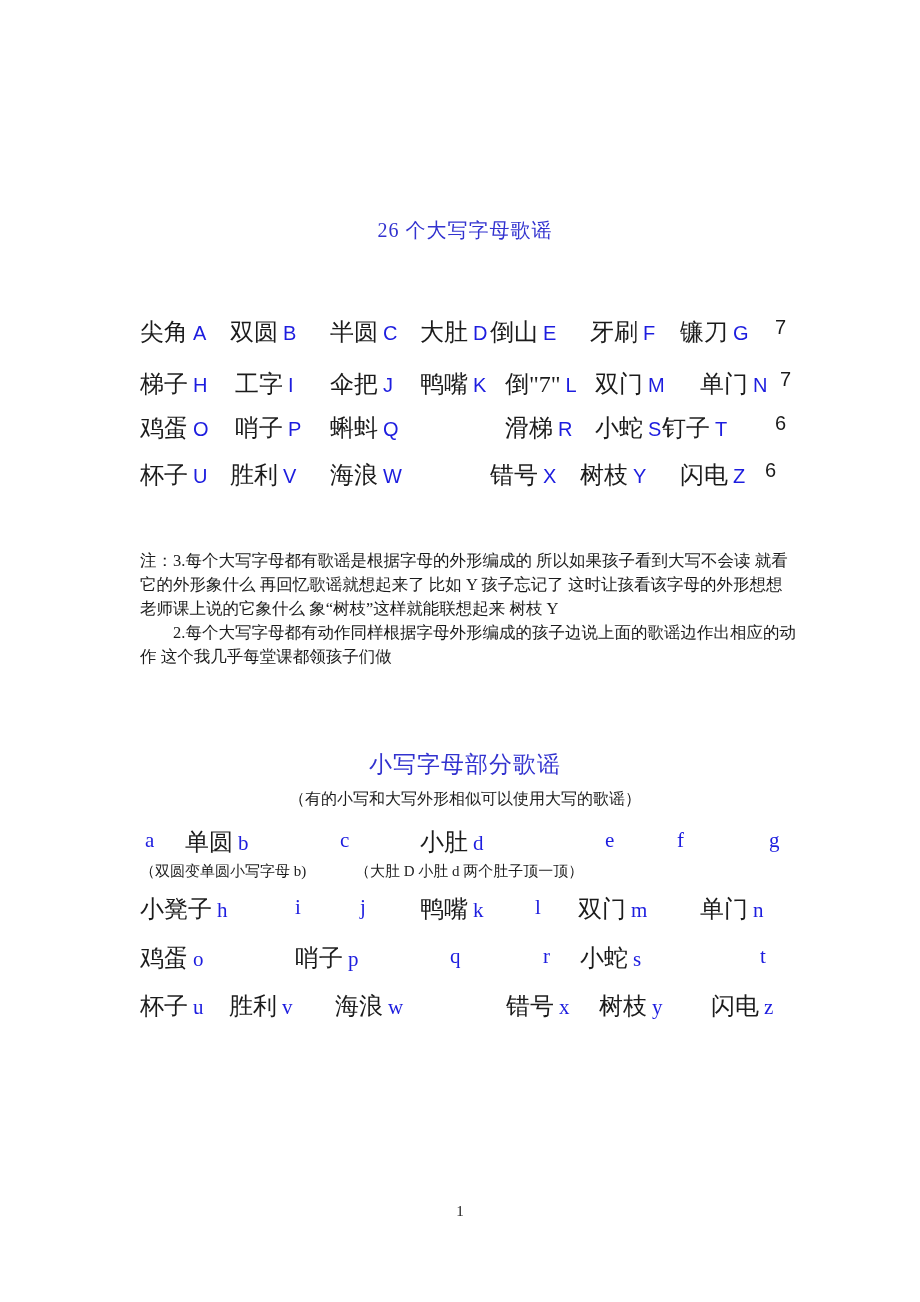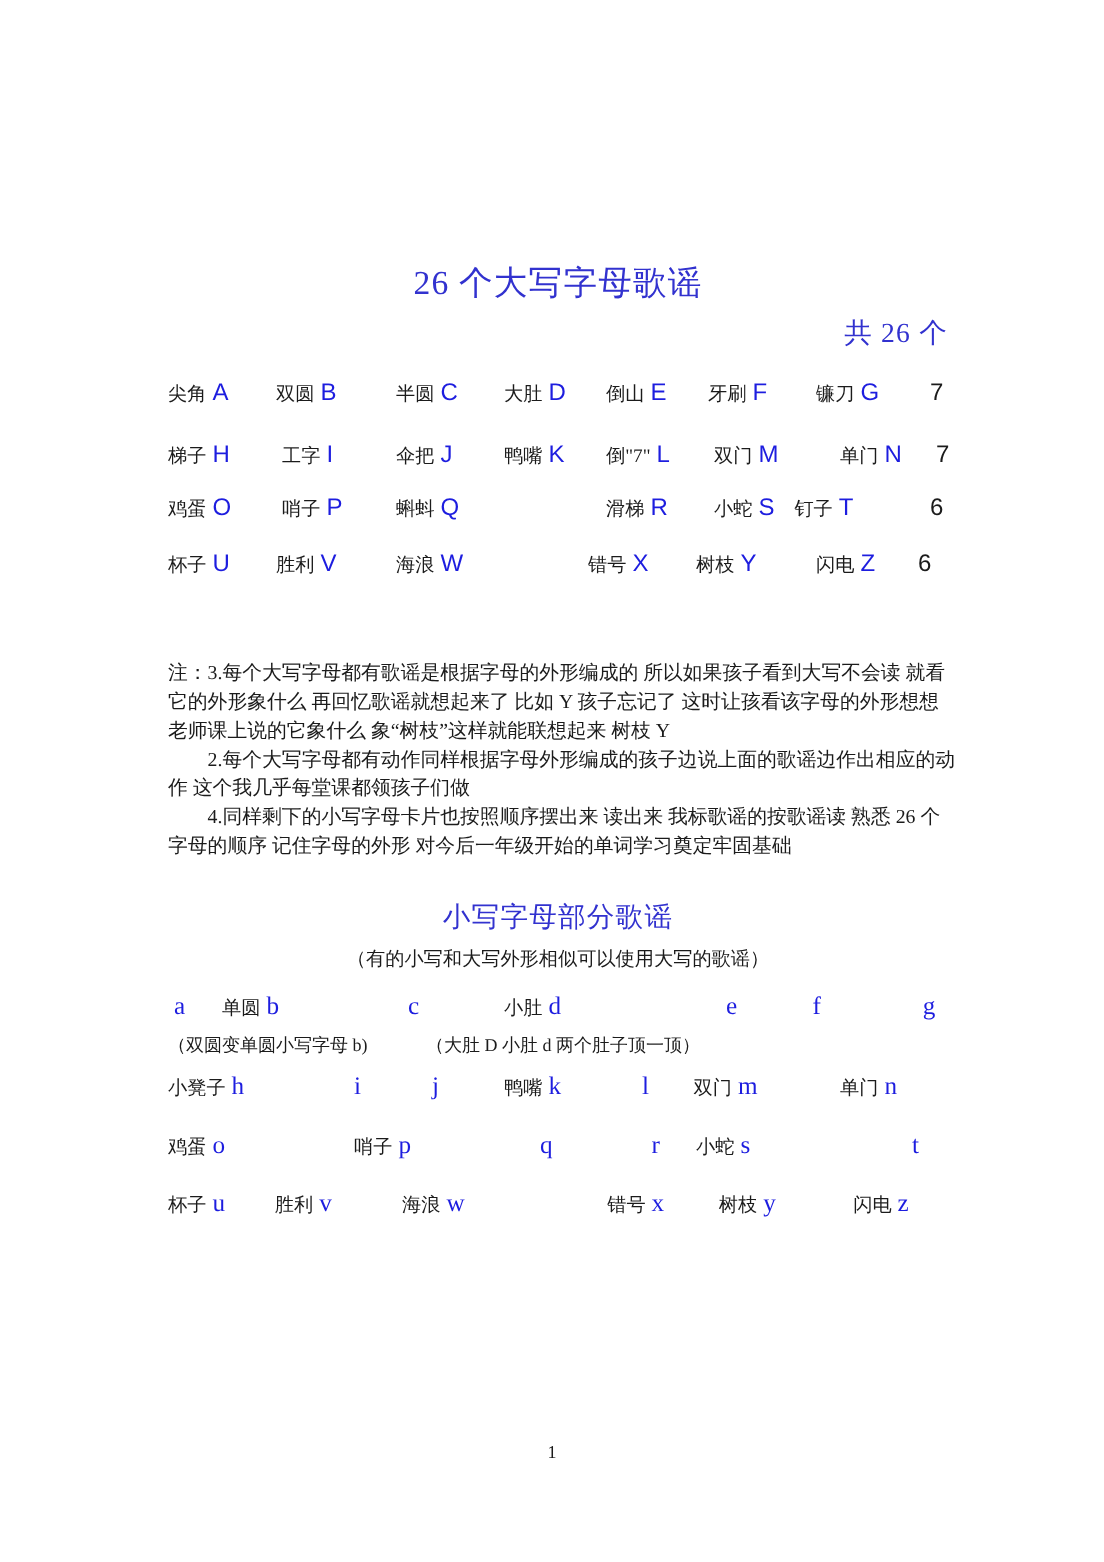--- a/index.html
+++ b/index.html
@@ -8,31 +8,31 @@
     width: 920px;
     height: 1302px;
     background: #ffffff;
     overflow: hidden;
     font-family: "Liberation Serif", "DejaVu Serif", serif;
     color: var(--text, #1b1b1b);
   }
   .abs { position: absolute; }
   .doc-title {
     left: 140px; top: 217px; width: 650px;
-    text-align: center; font-size: 28px; letter-spacing: 1px;
+    text-align: center; font-size: 20px; letter-spacing: 1px;
     color: var(--title-blue, #3232cf);
   }
   .total-label {
     left: 140px; top: 262px; width: 650px;
     text-align: right; font-size: 23px; letter-spacing: 1px;
     color: var(--title-blue, #3232cf);
   }
   .lrow { left: 140px; width: 700px; height: 30px; }
   .lrow .li { position: absolute; top: 0; white-space: nowrap; }
-  .cn { font-size: 16px; color: var(--text, #1b1b1b); }
+  .cn { font-size: 24px; color: var(--text, #1b1b1b); }
   .en-upper {
     font-family: "Liberation Sans", "DejaVu Sans", sans-serif;
     font-size: 20px; color: var(--letter-blue, #1d1ddf); margin-left: 5px;
   }
   .en-lower {
     font-family: "Liberation Serif", "DejaVu Serif", serif;
     font-size: 21px; color: var(--letter-blue, #1d1ddf); margin-left: 5px;
   }
   .cnt {
     position: absolute; top: 0;
@@ -60,28 +60,27 @@
     text-align: center; font-size: 15px;
   }
 </style>
 </head>
 <body>
 
 <div class="page">
 
   <div class="abs doc-title">26 个大写字母歌谣</div>
 
-  <div class="abs total-label">共 26 个</div>
 
   <div class="abs lrow" style="top:316px">
     <span class="li" style="left:0px"><span class="cn">尖角</span><span class="en-upper">A</span></span>
     <span class="li" style="left:90px"><span class="cn">双圆</span><span class="en-upper">B</span></span>
     <span class="li" style="left:190px"><span class="cn">半圆</span><span class="en-upper">C</span></span>
     <span class="li" style="left:280px"><span class="cn">大肚</span><span class="en-upper">D</span></span>
-    <span class="li" style="left:365px"><span class="cn">倒山</span><span class="en-upper">E</span></span>
+    <span class="li" style="left:350px"><span class="cn">倒山</span><span class="en-upper">E</span></span>
     <span class="li" style="left:450px"><span class="cn">牙刷</span><span class="en-upper">F</span></span>
     <span class="li" style="left:540px"><span class="cn">镰刀</span><span class="en-upper">G</span></span>
     <span class="cnt" style="left:635px">7</span>
   </div>
 
   <div class="abs lrow" style="top:368px">
     <span class="li" style="left:0px"><span class="cn">梯子</span><span class="en-upper">H</span></span>
     <span class="li" style="left:95px"><span class="cn">工字</span><span class="en-upper">I</span></span>
     <span class="li" style="left:190px"><span class="cn">伞把</span><span class="en-upper">J</span></span>
     <span class="li" style="left:280px"><span class="cn">鸭嘴</span><span class="en-upper">K</span></span>
@@ -107,21 +106,20 @@
     <span class="li" style="left:190px"><span class="cn">海浪</span><span class="en-upper">W</span></span>
     <span class="li" style="left:350px"><span class="cn">错号</span><span class="en-upper">X</span></span>
     <span class="li" style="left:440px"><span class="cn">树枝</span><span class="en-upper">Y</span></span>
     <span class="li" style="left:540px"><span class="cn">闪电</span><span class="en-upper">Z</span></span>
     <span class="cnt" style="left:625px">6</span>
   </div>
 
   <div class="abs notes">
     <p>注：3.每个大写字母都有歌谣是根据字母的外形编成的 所以如果孩子看到大写不会读 就看它的外形象什么 再回忆歌谣就想起来了 比如 Y 孩子忘记了 这时让孩看该字母的外形想想老师课上说的它象什么 象“树枝”这样就能联想起来 树枝 Y</p>
     <p class="ind">2.每个大写字母都有动作同样根据字母外形编成的孩子边说上面的歌谣边作出相应的动作 这个我几乎每堂课都领孩子们做</p>
-    <p class="ind">4.同样剩下的小写字母卡片也按照顺序摆出来 读出来 我标歌谣的按歌谣读 熟悉 26 个字母的顺序 记住字母的外形 对今后一年级开始的单词学习奠定牢固基础</p>
   </div>
 
   <div class="abs lc-sub">（有的小写和大写外形相似可以使用大写的歌谣）</div>
   <div class="abs lc-title">小写字母部分歌谣</div>
 
   <div class="abs lrow" style="top:826px">
     <span class="li" style="left:0px"><span class="cn"></span><span class="en-lower">a</span></span>
     <span class="li" style="left:45px"><span class="cn">单圆</span><span class="en-lower">b</span></span>
     <span class="li" style="left:195px"><span class="cn"></span><span class="en-lower">c</span></span>
     <span class="li" style="left:280px"><span class="cn">小肚</span><span class="en-lower">d</span></span>

